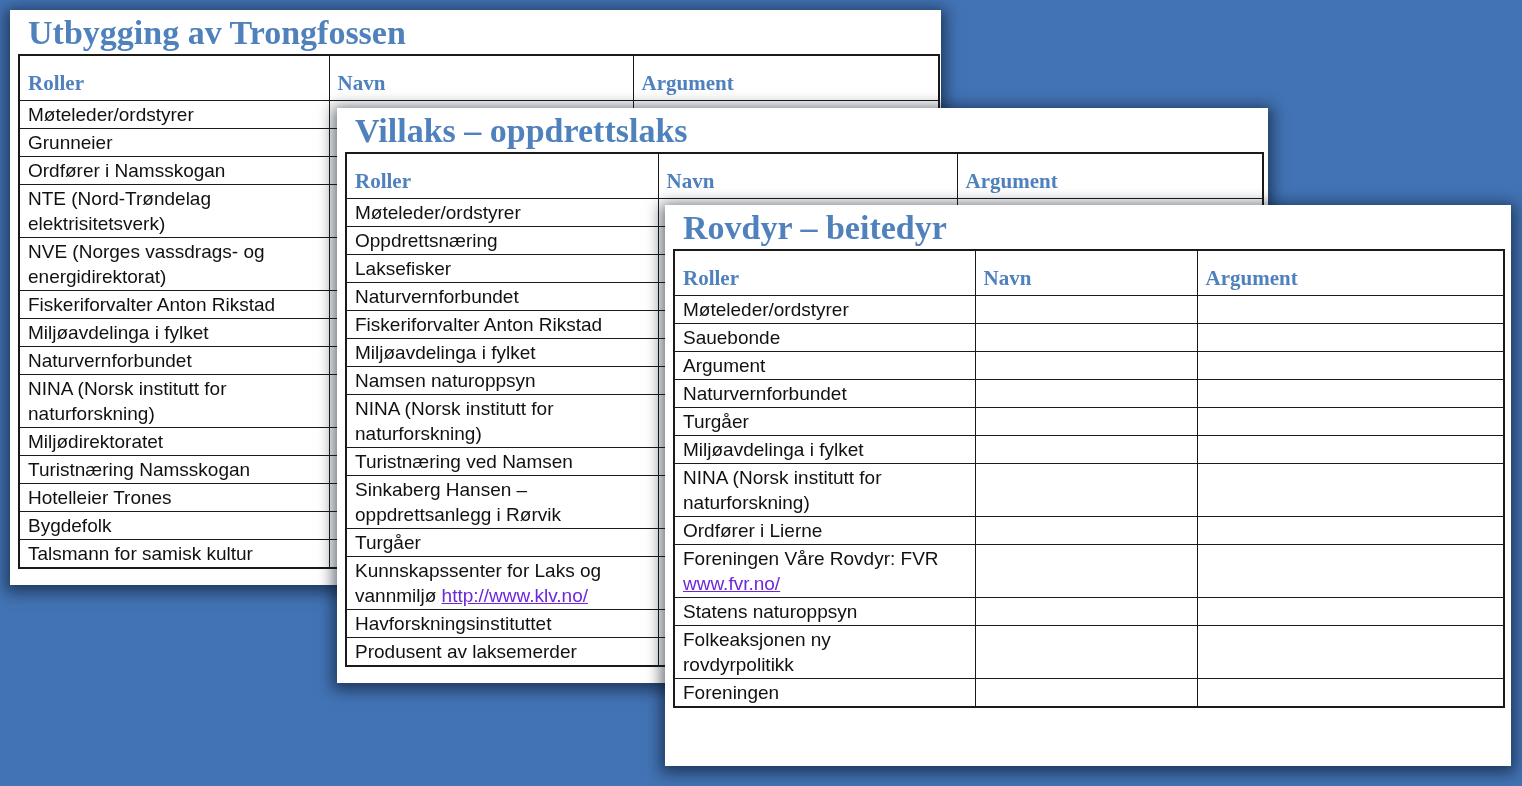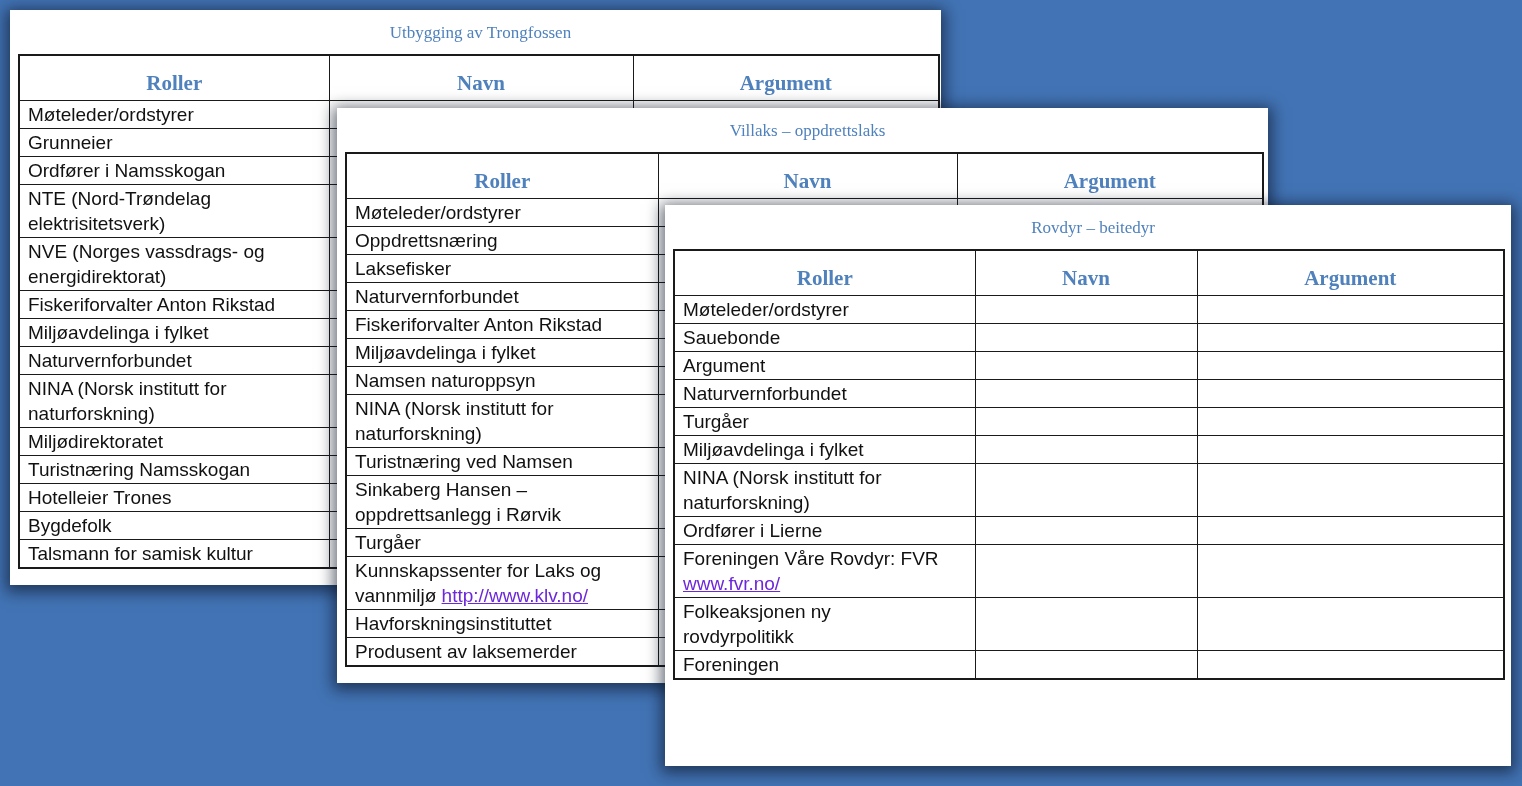--- a/index.html
+++ b/index.html
@@ -19,41 +19,40 @@
     background: #ffffff;
     box-shadow: 0 3px 14px 4px rgba(8, 16, 32, 0.6);
     padding: 8px;
   }
   #panel-trongfossen { left: 10px;  top: 10px;  width: 931px; height: 575px; z-index: 1; }
   #panel-villaks     { left: 337px; top: 108px; width: 931px; height: 575px; z-index: 2; }
   #panel-rovdyr      { left: 665px; top: 205px; width: 846px; height: 561px; z-index: 3; }
 
   .panel-title {
     font-family: "Liberation Serif", serif;
-    font-weight: normal;
-    font-size: 17px;
+    font-weight: bold;
+    font-size: 34px;
     line-height: 30px;
     color: #4f81bd;
     margin: 0 0 6px 10px;
-    text-align: center;
   }
 
   table.roles-table {
     border-collapse: collapse;
     table-layout: fixed;
     border: 2px solid #1a1a1a;
   }
   .roles-table th, .roles-table td {
     border: 1.5px solid #1a1a1a;
     overflow: hidden;
   }
   .roles-table th {
     height: 45px;
     vertical-align: bottom;
-    text-align: center;
+    text-align: left;
     padding: 0 8px 4px 8px;
     font-family: "Liberation Serif", serif;
     font-weight: bold;
     font-size: 21px;
     color: #4f81bd;
   }
   .roles-table td {
     font-size: 19px;
     line-height: 25px;
     padding: 1px 8px;
@@ -314,20 +313,25 @@
             <td></td>
             <td></td>
           </tr>
           <tr>
             <td class="roller-cell"><span>Foreningen Våre Rovdyr: FVR
 </span><a class="doc-link" href="#">www.fvr.no/</a></td>
             <td></td>
             <td></td>
           </tr>
           <tr>
+            <td class="roller-cell"><span>Statens naturoppsyn</span></td>
+            <td></td>
+            <td></td>
+          </tr>
+          <tr>
             <td class="roller-cell"><span>Folkeaksjonen ny
 rovdyrpolitikk</span></td>
             <td></td>
             <td></td>
           </tr>
           <tr>
             <td class="roller-cell"><span>Foreningen</span></td>
             <td></td>
             <td></td>
           </tr>

